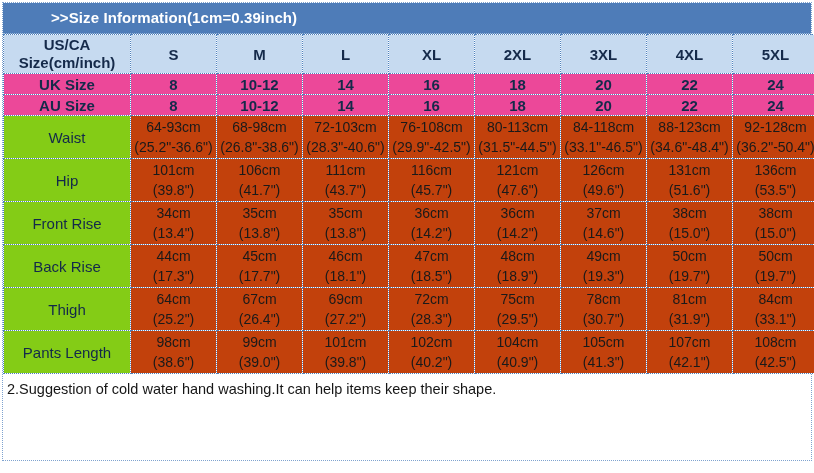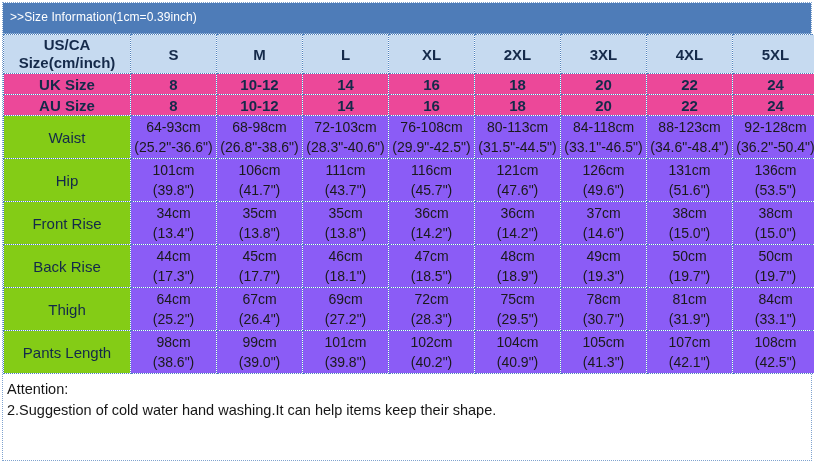--- a/index.html
+++ b/index.html
@@ -12,22 +12,22 @@
     box-sizing:border-box;width:810px;margin:2px;
     border:1px dotted #7fa3cf;background:#ffffff;
   }
   
   .banner{
     background:#4e7cb8;color:#ffffff;
     padding:4px 7px 5px 7px;
     border-bottom:1px dotted #9fbcdc;
   }
   .banner div{
-    font-size:12px;font-weight:normal;line-height:21px;
-    letter-spacing:.1px;white-space:nowrap;
+    font-size:15px;font-weight:bold;line-height:21px;
+    letter-spacing:.1px;white-space:nowrap;margin-left:41px;
   }
   
   table.size-table{
     border-collapse:collapse;table-layout:fixed;width:100%;
   }
   table.size-table th,table.size-table td{
     border:1px dotted #4f81bd;
     text-align:center;vertical-align:middle;
     padding:0;overflow:hidden;
   }
@@ -39,21 +39,21 @@
   .conv-label,.conv-val{
     background:#ec4899;color:#152a4a;
     font-size:15px;font-weight:bold;height:20px;line-height:19px;
   }
   .meas-label{
     background:#84cc16;color:#13294b;
     font-size:15px;font-weight:normal;
     text-align:left;padding-left:6px;
   }
   .meas-cell{
-    background:#8b5cf6;color:#1a1a1a;height:42px;
+    background:#c2410c;color:#1a1a1a;height:42px;
   }
   .meas-cell .cm,.meas-cell .in{
     font-size:14px;line-height:20px;font-weight:normal;
   }
   
   .attention{
     background:#ffffff;color:#161616;
     padding:5px 4px 6px 4px;min-height:75px;
   }
   .attention div{font-size:14.5px;line-height:21px;}
@@ -325,17 +325,16 @@
           </td>
           <td class="meas-cell">
             <div class="cm">108cm</div>
             <div class="in">(42.5")</div>
           </td>
         </tr>
       </tbody>
   </table>
 
   <div class="attention">
-    <div>Attention:</div>
     <div>2.Suggestion of cold water hand washing.It can help items keep their shape.</div>
   </div>
 
 </div>
 
 </body></html>

